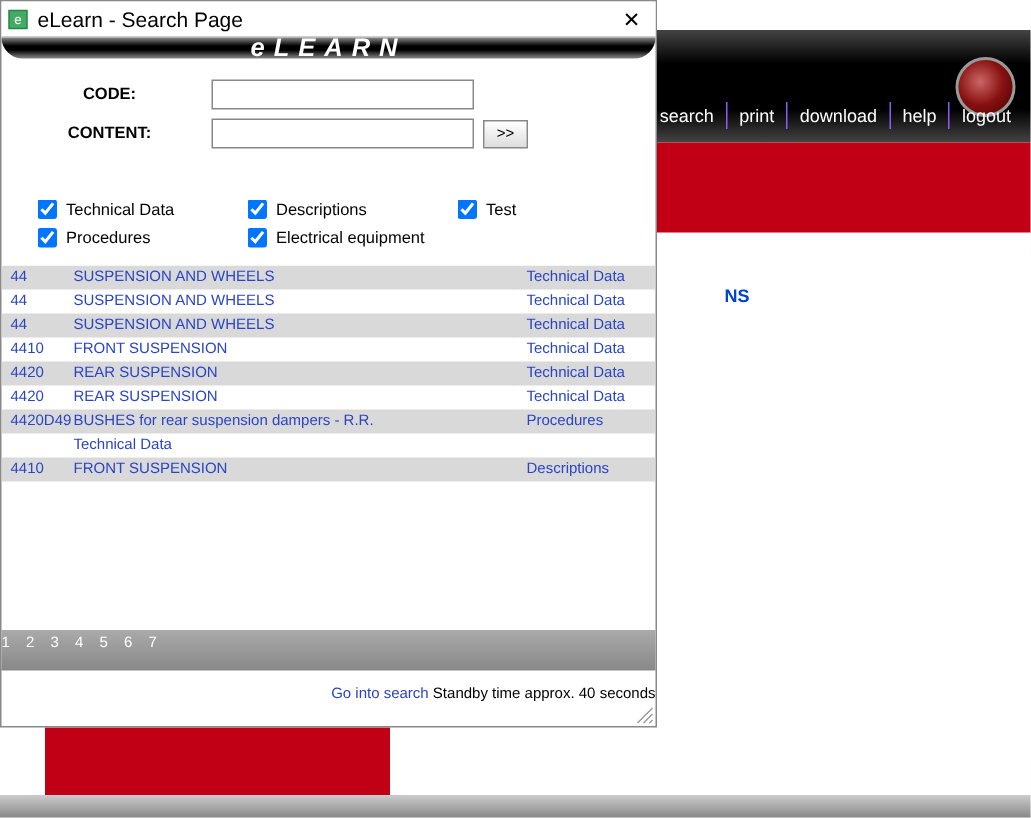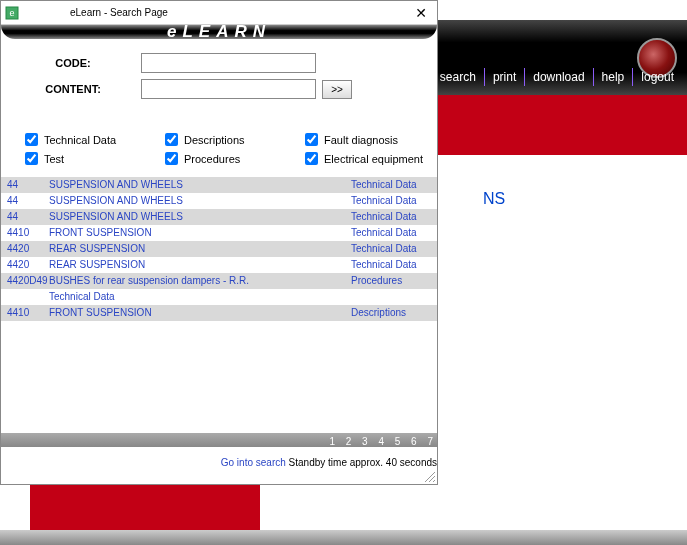--- a/index.html
+++ b/index.html
@@ -49,22 +49,22 @@
 .bg-redband {
   position: absolute;
   top: 95px; left: 0; right: 0;
   height: 60px;
   background: #c20015;
 }
 .bg-ns {
   position: absolute;
   top: 190px; left: 445px;
   color: #0044cc;
-  font-weight: normal;
-  font-size: 16px;
+  font-weight: bold;
+  font-size: 12px;
   padding-left: 38px;
 }
 .bg-redblock {
   position: absolute;
   top: 470px; left: 30px;
   width: 230px; height: 60px;
   background: #c20015;
 }
 .bg-bottombar {
   position: absolute;
@@ -92,21 +92,21 @@
   padding: 0 4px;
   border-bottom: 1px solid #ccc;
 }
 .titlebar-icon {
   width: 14px; height: 14px;
   margin-right: 6px;
   display: inline-flex;
   align-items: center;
   justify-content: center;
 }
-.titlebar-title { flex: 1; font-size: 10px; margin-left: 45px; }
+.titlebar-title { flex: 1; font-size: 14px; }
 .titlebar-close {
   width: 24px; height: 20px;
   border: none;
   background: none;
   cursor: pointer;
   font-size: 14px;
 }
 .dlg-banner {
   height: 14px;
   background: linear-gradient(to bottom, #888, #000 40%, #000 60%, #888);
@@ -171,24 +171,24 @@
   display: flex;
   align-items: flex-start;
   padding: 2px 6px;
   line-height: 1.2;
 }
 .result-row.alt { background: #d9d9d9; }
 .result-code { width: 42px; color: #2a45c4; }
 .result-title { flex: 1; color: #2a45c4; cursor: pointer; }
 .result-type { width: 80px; color: #2a45c4; }
 .pagination {
-  height: 14px;
+  height: 27px;
   background: linear-gradient(to bottom, #aaa, #888);
   color: #fff;
-  text-align: right;
+  text-align: left;
   font-size: 10px;
   letter-spacing: 4px;
   line-height: 18px;
 }
 .dlg-footer {
   text-align: right;
   padding: 10px 0 16px 0;
   font-size: 10px;
 }
 .dlg-footer .link { color: #2a45c4; cursor: pointer; }
@@ -254,24 +254,20 @@
     <label class="check-item">
         <input type="checkbox" checked="" style="">
         <span>Technical Data</span>
       </label>
     <label class="check-item">
         <input type="checkbox" checked="" style="">
         <span>Descriptions</span>
       </label>
     <label class="check-item">
         <input type="checkbox" checked="" style="">
-        <span>Fault diagnosis</span>
-      </label>
-    <label class="check-item">
-        <input type="checkbox" checked="" style="">
         <span>Test</span>
       </label>
     <label class="check-item">
         <input type="checkbox" checked="" style="">
         <span>Procedures</span>
       </label>
     <label class="check-item">
         <input type="checkbox" checked="" style="">
         <span>Electrical equipment</span>
       </label>

